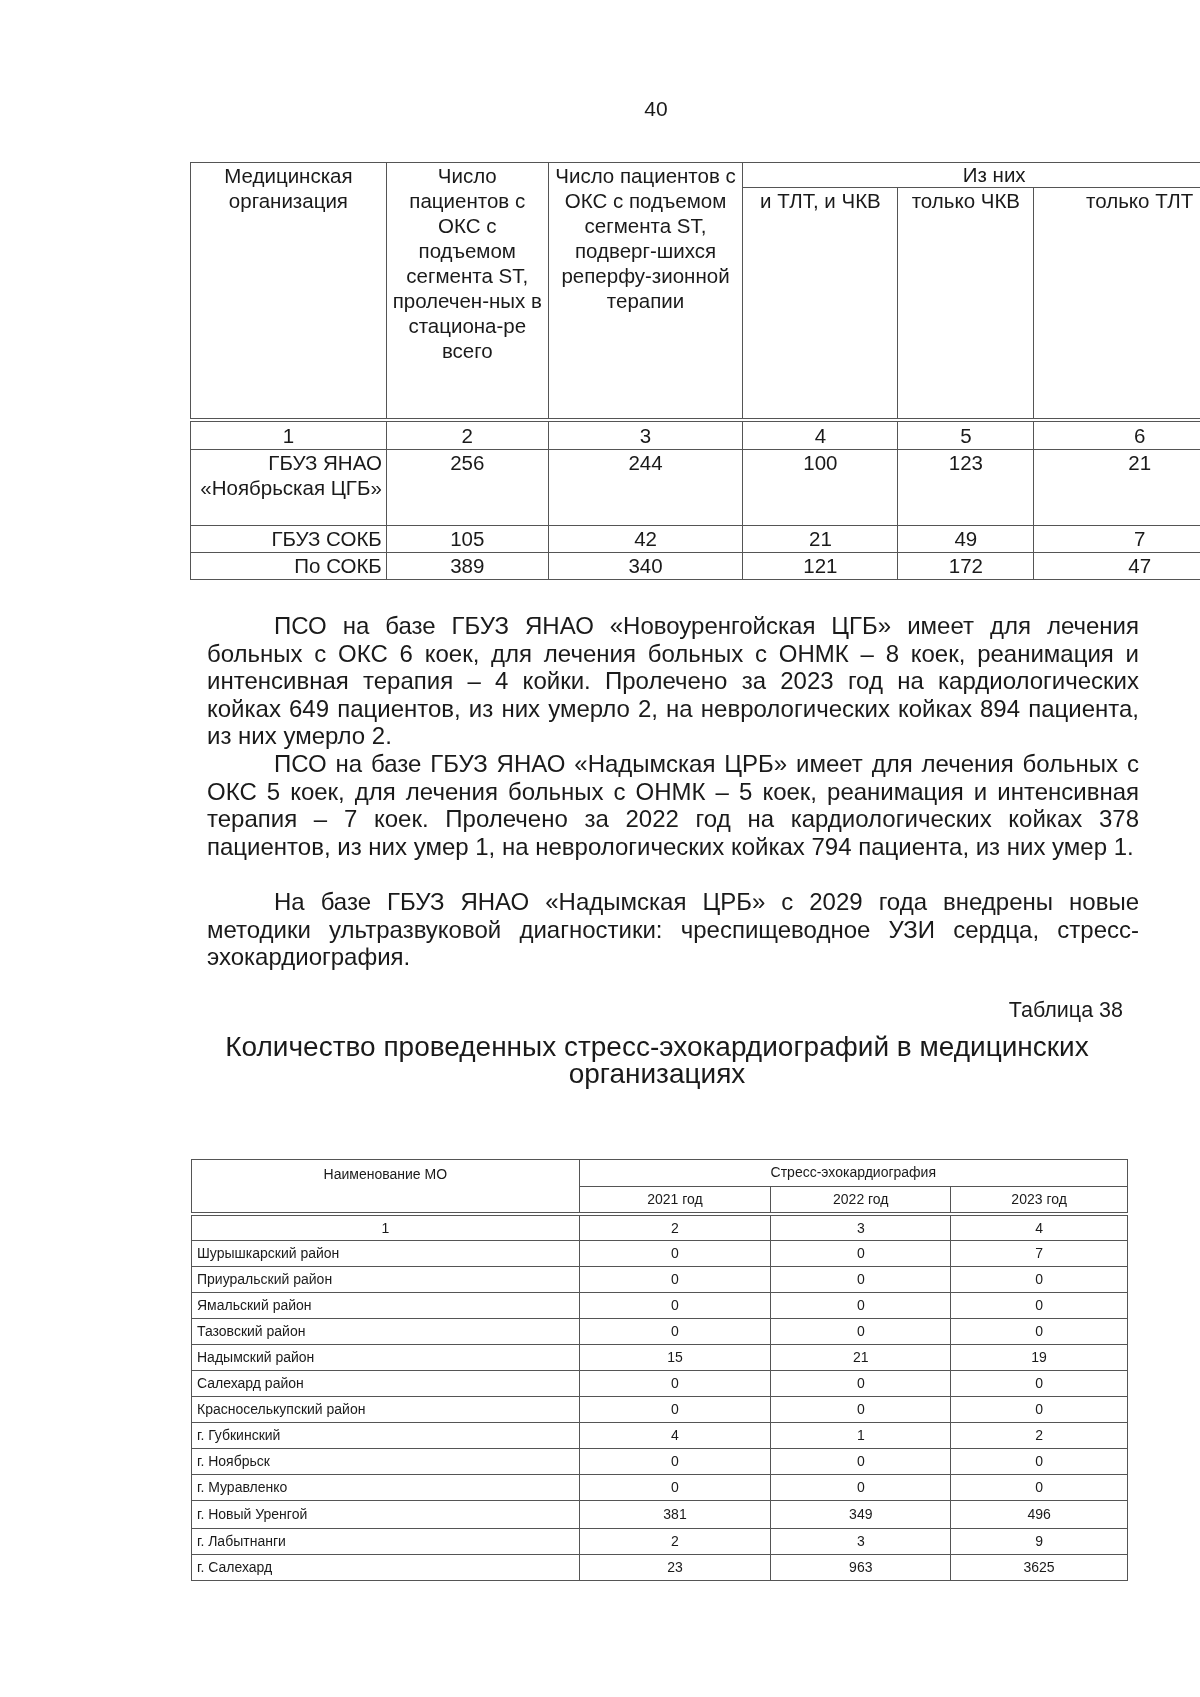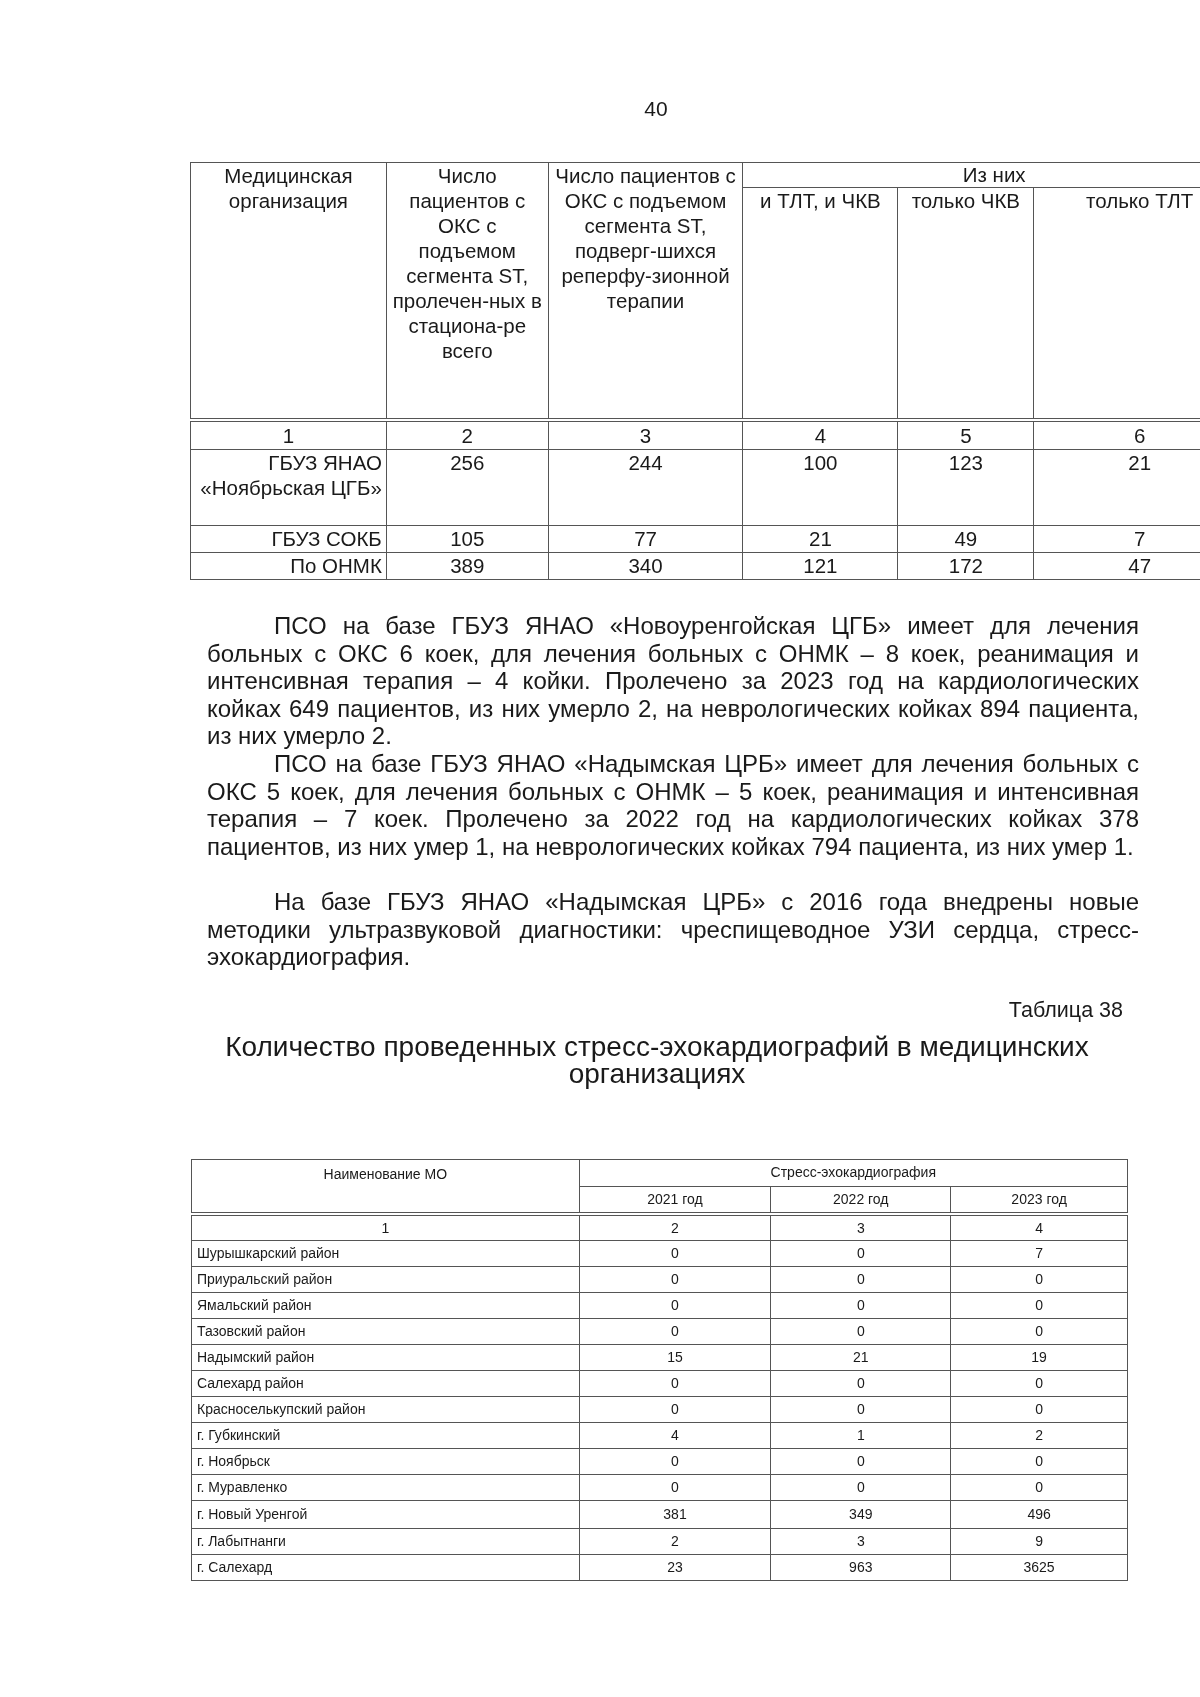--- a/index.html
+++ b/index.html
@@ -146,39 +146,39 @@
       <td class="org" style="height:75px">ГБУЗ ЯНАО «Ноябрьская ЦГБ»</td>
       <td class="num">256</td>
       <td class="num">244</td>
       <td class="num">100</td>
       <td class="num">123</td>
       <td class="num">21</td>
     </tr>
     <tr>
       <td class="org">ГБУЗ СОКБ</td>
       <td class="num">105</td>
-      <td class="num">77</td>
+      <td class="num">42</td>
       <td class="num">21</td>
       <td class="num">49</td>
       <td class="num">7</td>
     </tr>
     <tr>
-      <td class="org">По ОНМК</td>
+      <td class="org">По СОКБ</td>
       <td class="num">389</td>
       <td class="num">340</td>
       <td class="num">121</td>
       <td class="num">172</td>
       <td class="num">47</td>
     </tr>
   </tbody>
 </table>
 
 <p class="para" style="top:596px">ПСО на базе ГБУЗ ЯНАО «Новоуренгойская ЦГБ» имеет для лечения больных с ОКС 6 коек, для лечения больных с ОНМК – 8 коек, реанимация и интенсивная терапия – 4 койки. Пролечено за 2023 год на кардиологических койках 649 пациентов, из них умерло 2, на неврологических койках 894 пациента, из них умерло 2.</p>
 <p class="para" style="top:734px">ПСО на базе ГБУЗ ЯНАО «Надымская ЦРБ» имеет для лечения больных с ОКС 5 коек, для лечения больных с ОНМК – 5 коек, реанимация и интенсивная терапия – 7 коек. Пролечено за 2022 год на кардиологических койках 378 пациентов, из них умер 1, на неврологических койках 794 пациента, из них умер 1.</p>
-<p class="para" style="top:872px">На базе ГБУЗ ЯНАО «Надымская ЦРБ» с 2016 года внедрены новые методики ультразвуковой диагностики: чреспищеводное УЗИ сердца, стресс-эхокардиография.</p>
+<p class="para" style="top:872px">На базе ГБУЗ ЯНАО «Надымская ЦРБ» с 2029 года внедрены новые методики ультразвуковой диагностики: чреспищеводное УЗИ сердца, стресс-эхокардиография.</p>
 
 <div class="table-label">Таблица 38</div>
 <div class="caption">Количество проведенных стресс-эхокардиографий в медицинских организациях</div>
 
 <table id="t2">
   <colgroup>
     <col style="width:388px">
     <col style="width:192px">
     <col style="width:180px">
     <col style="width:177px">

